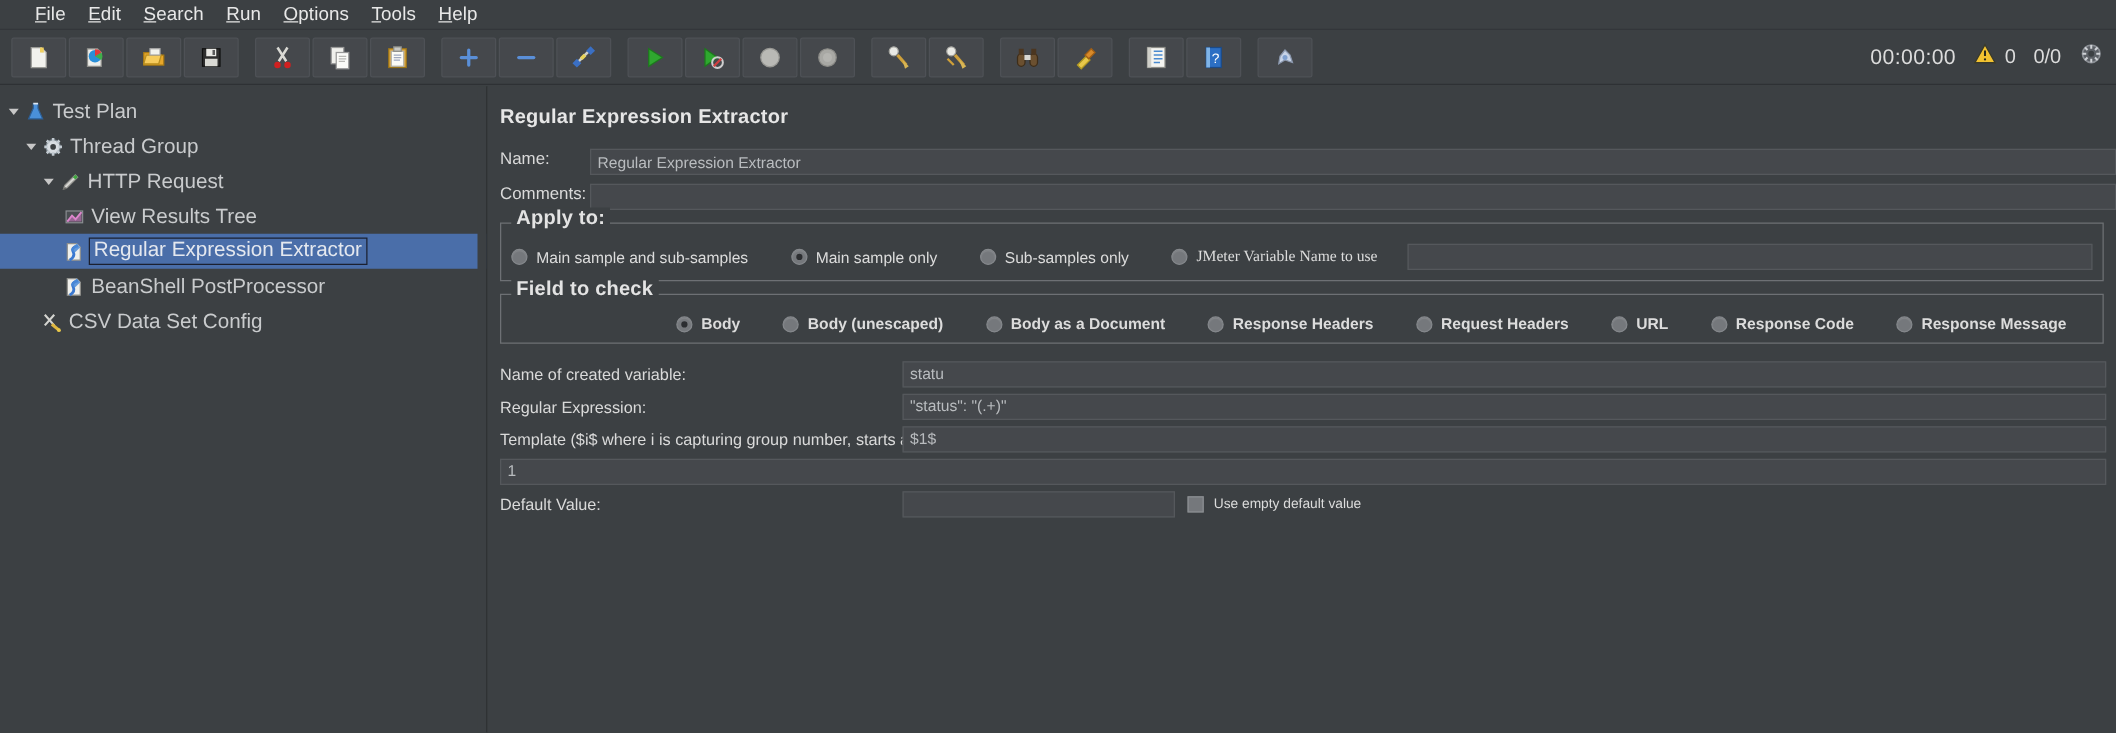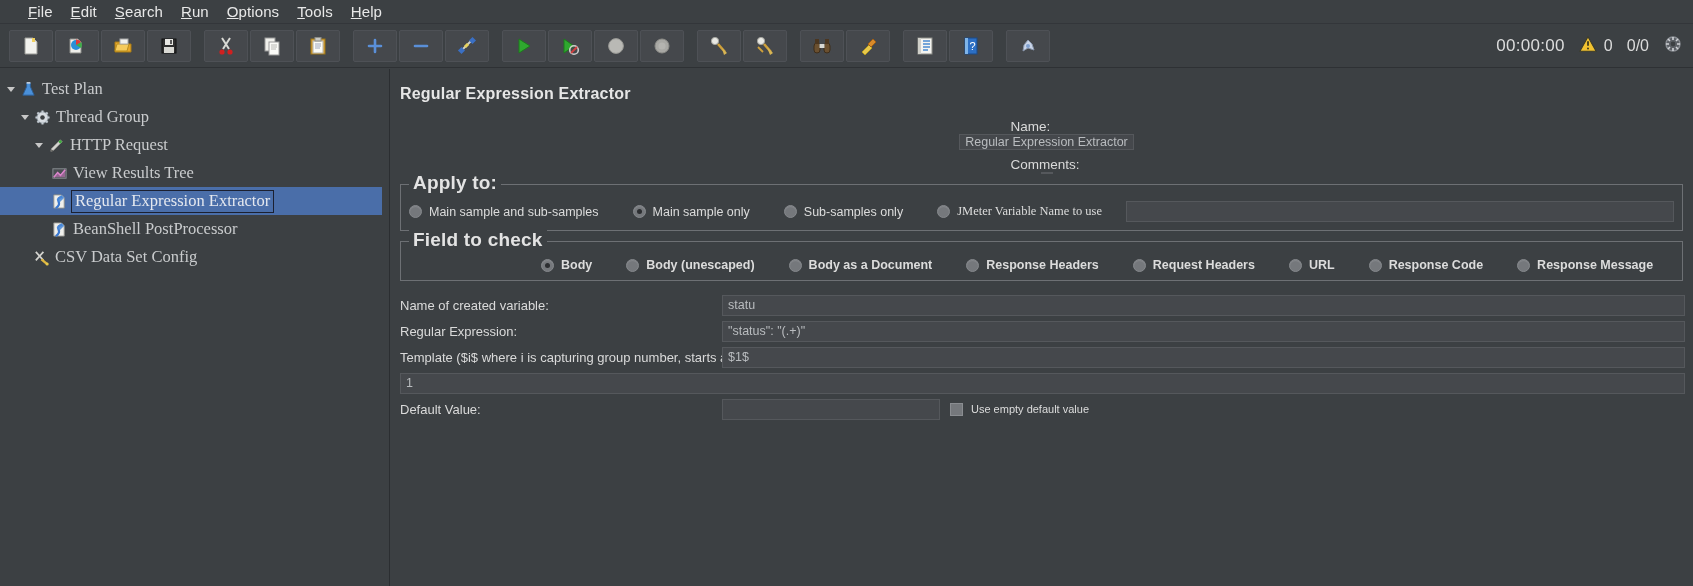--- a/index.html
+++ b/index.html
@@ -85,21 +85,20 @@
     padding-top: 6px;
     position: relative;
     overflow: hidden;
   }
   .tree-row {
     display: flex;
     align-items: center;
     height: 28px;
     padding-left: 4px;
     white-space: nowrap;
-    font-family: Liberation Serif, serif;
   }
   .tree-row.selected {
     background: #4a6ea9;
   }
   .tree-label {
     color: #c9cbcd;
     font-size: 16.5px;
     margin-left: 5px;
   }
   .tree-row.selected .tree-label {
@@ -139,24 +138,23 @@
   }
   .panel-title {
     color: #e6e6e6;
     font-size: 16px;
     font-weight: bold;
     margin: 4px 0 16px 10px;
     letter-spacing: .2px;
   }
   .form-row {
     display: flex;
-    align-items: center;
+    align-items: flex-start;
     margin-bottom: 7px;
     padding-left: 10px;
-    flex-direction: column;
   }
   .form-label {
     color: #dadada;
     font-size: 13.5px;
     width: 72px;
     flex: 0 0 auto;
   }
   .text-input {
     background: #45484c;
     border: 1px solid #55585c;
@@ -178,21 +176,21 @@
     position: relative;
     padding: 16px 0 8px 0;
   }
   .group-title {
     position: absolute;
     top: -13px;
     left: 8px;
     background: #3c4043;
     padding: 0 4px;
     color: #e3e3e3;
-    font-size: 19px;
+    font-size: 16px;
     font-weight: bold;
     letter-spacing: .2px;
   }
   .radio-row {
     display: flex;
     align-items: center;
     padding: 0 8px 0 8px;
     gap: 12px;
   }
   .radio-row.centered { justify-content: space-between; padding-left: 140px; font-weight: bold; }

